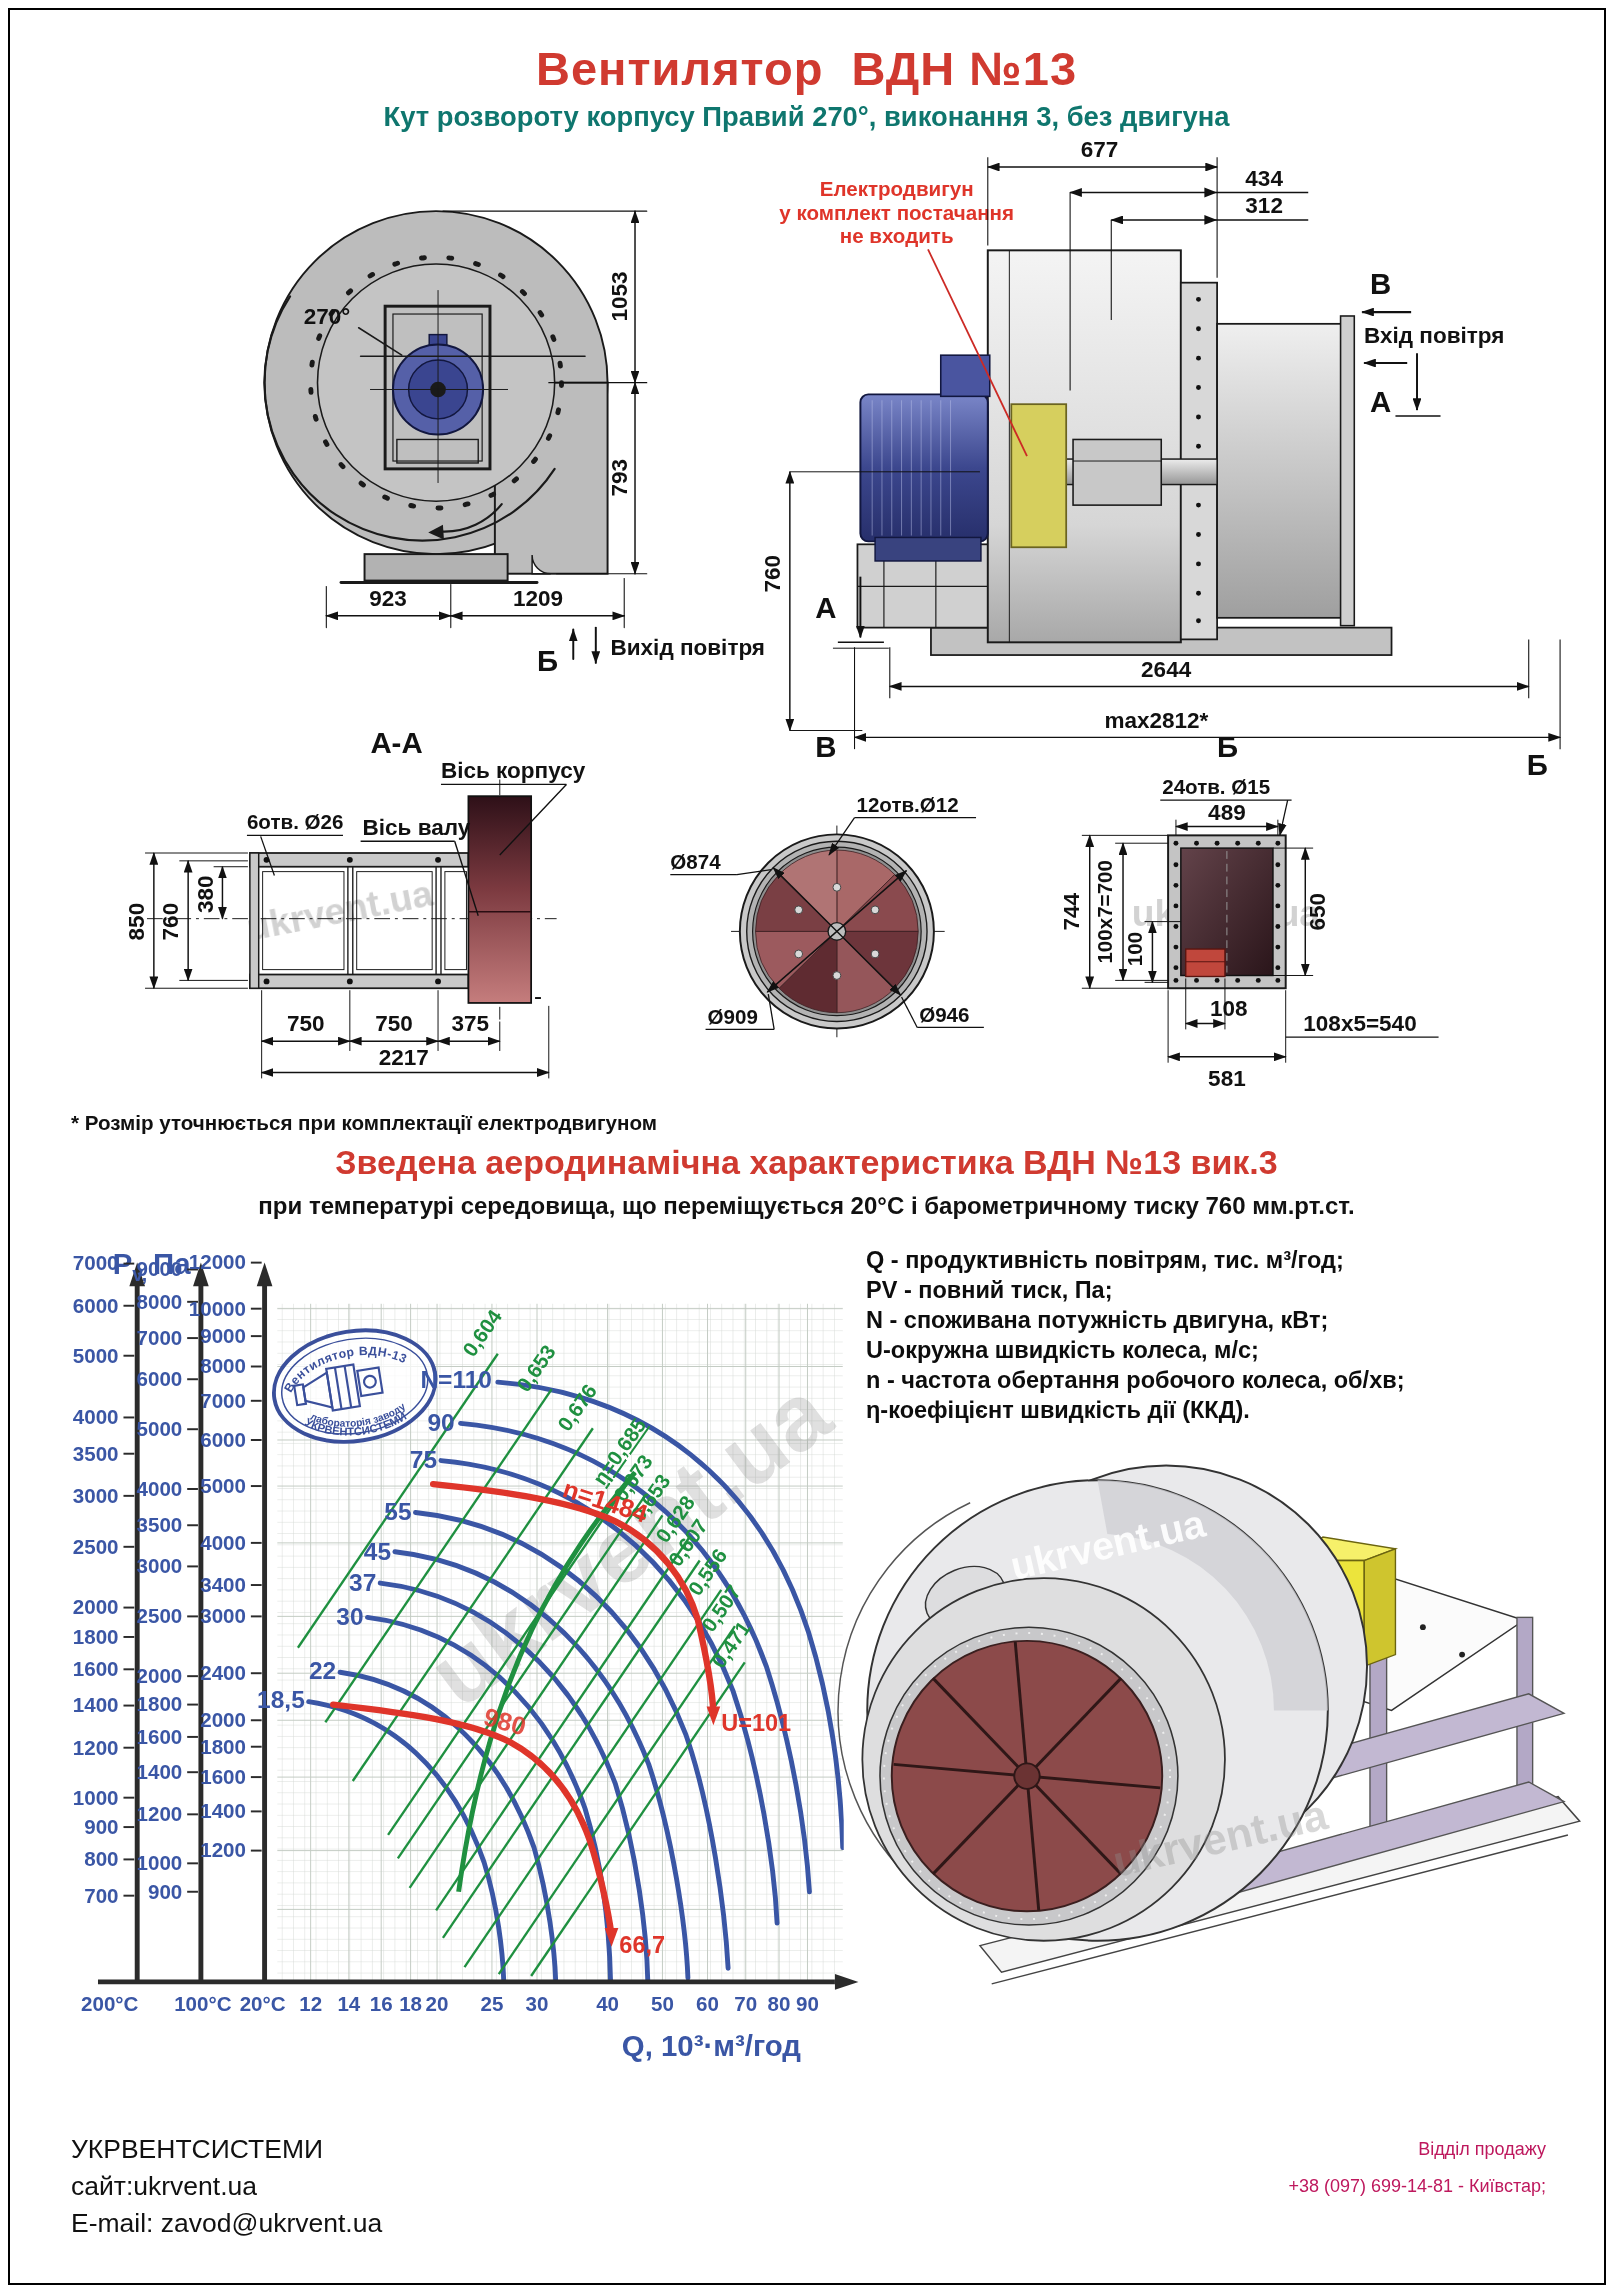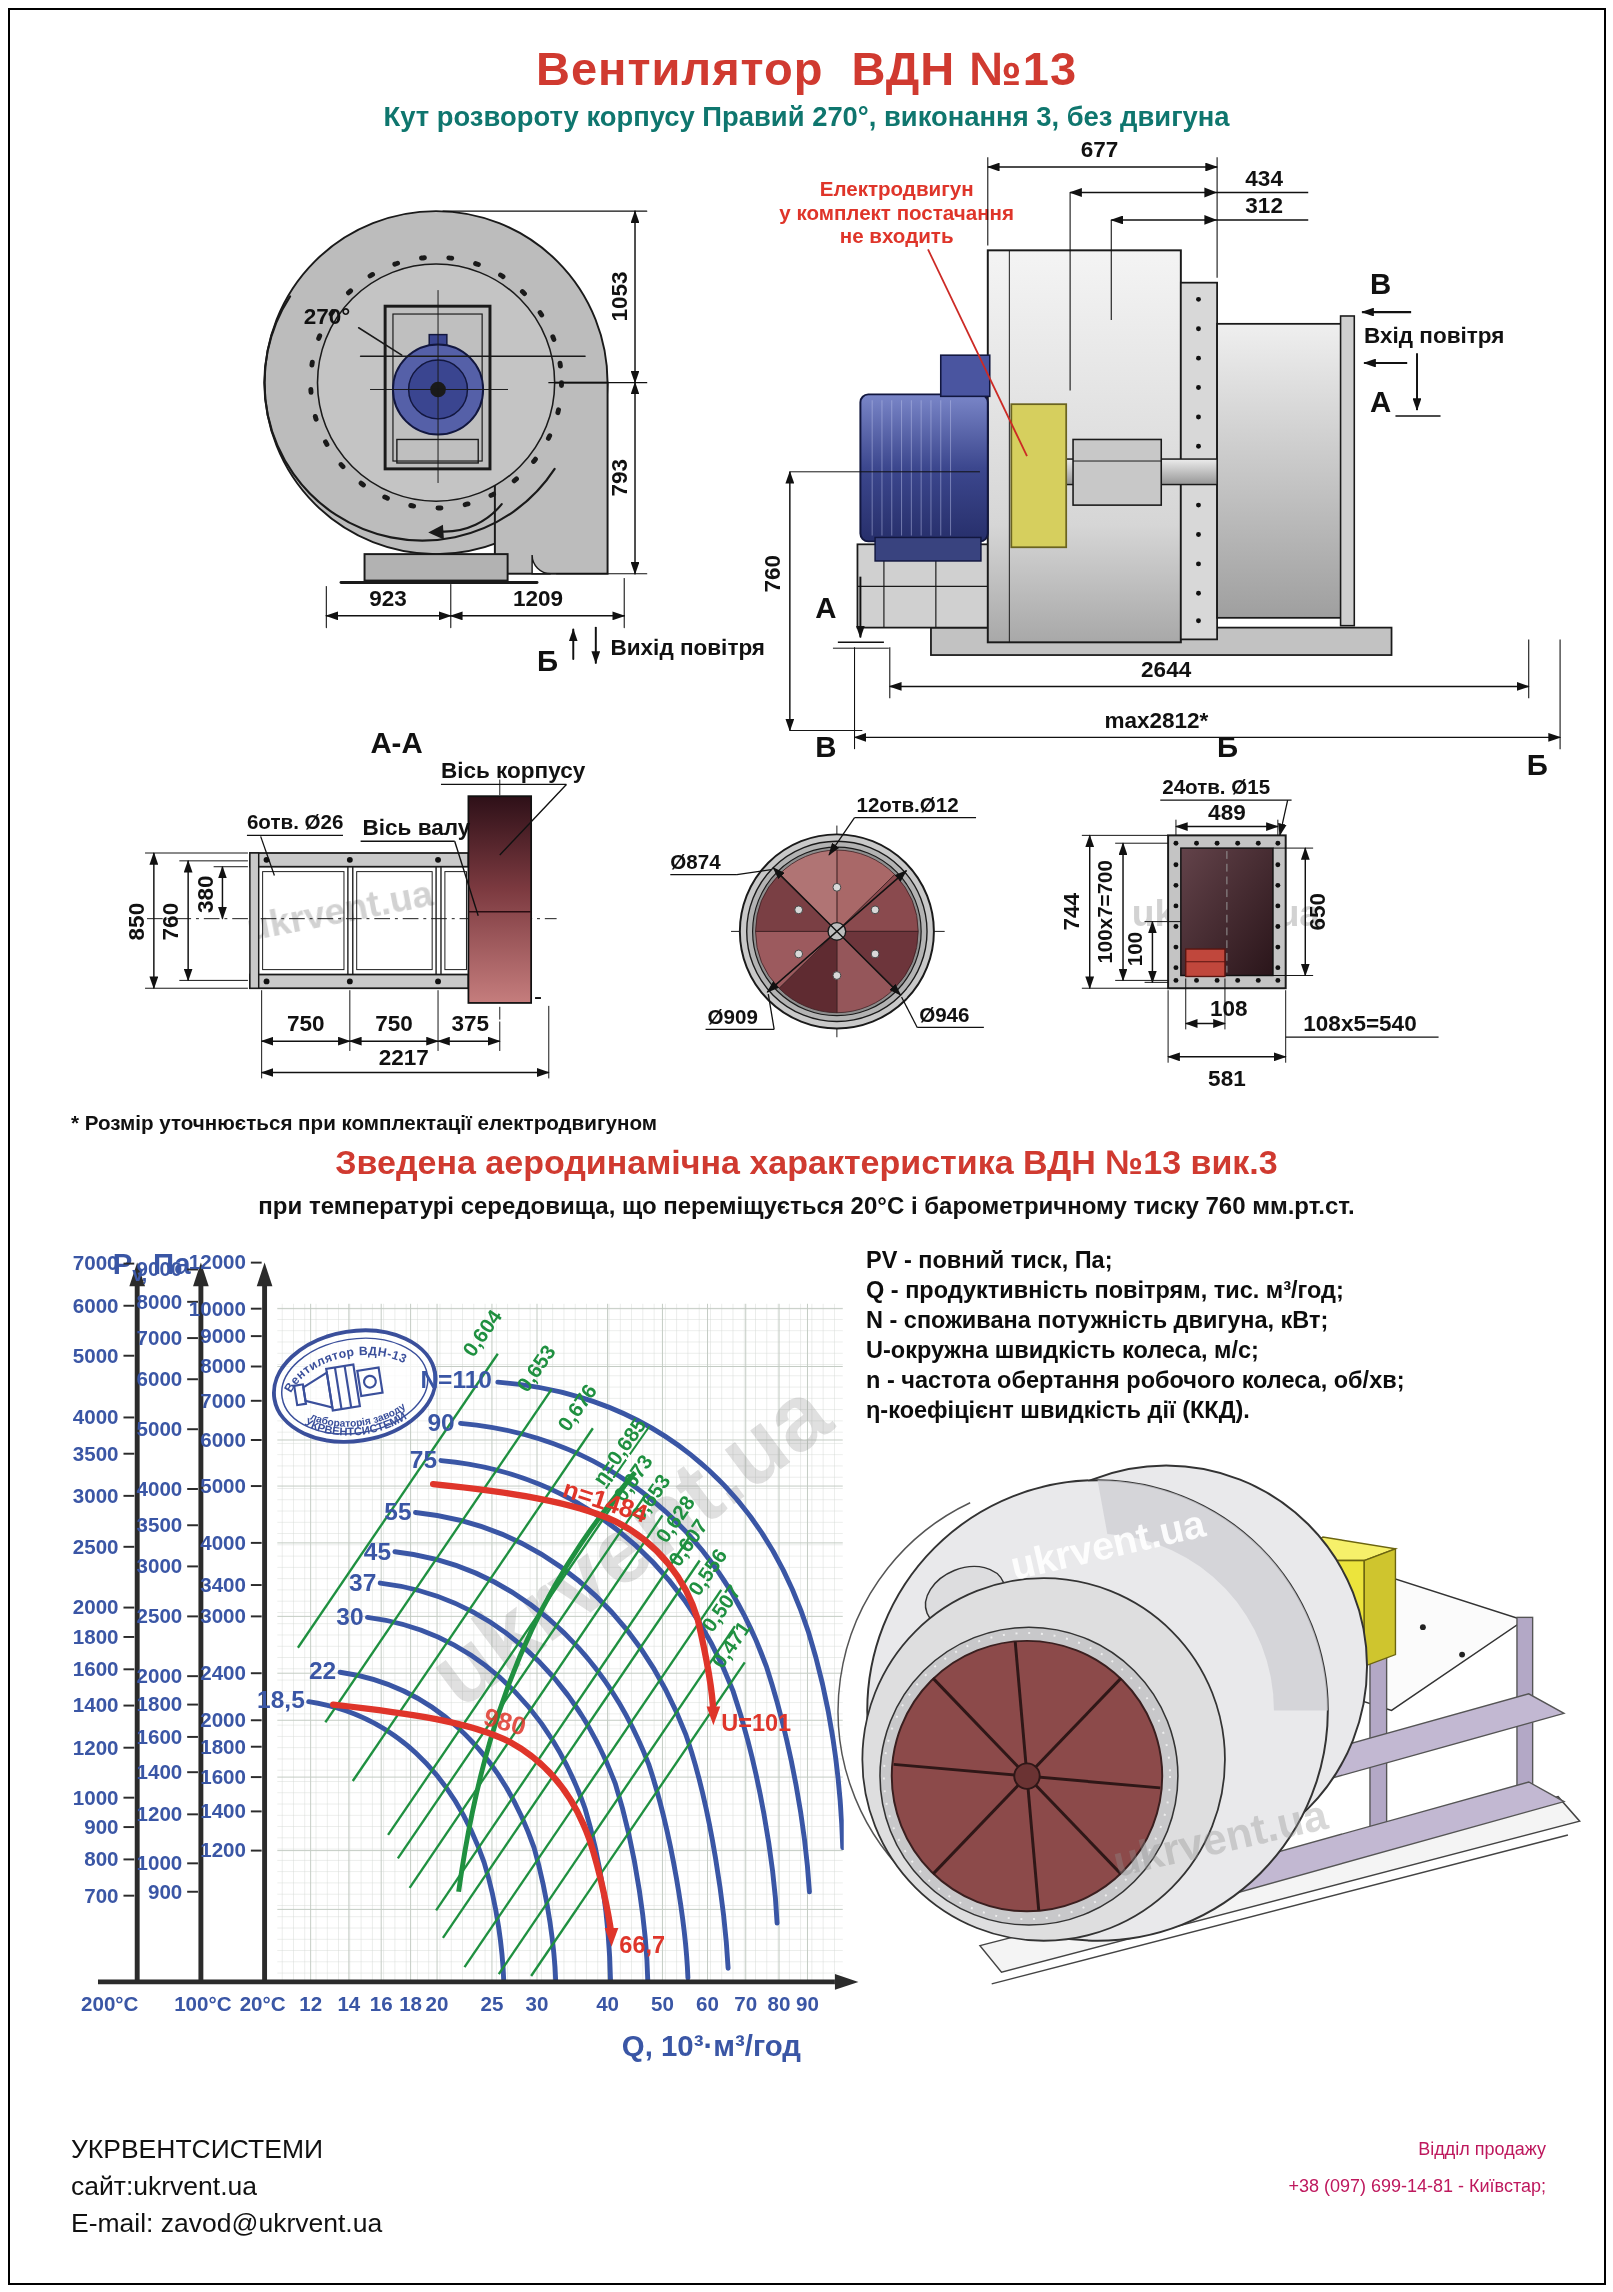--- a/index.html
+++ b/index.html
@@ -745,22 +745,22 @@
       <text x="1035" y="1612" font-size="40" font-weight="bold" fill="#ffffff" opacity="0.92" transform="rotate(-13 1035 1612)">ukrvent.ua</text>
       <text x="1140" y="1915" font-size="44" class="wm" opacity="0.35" transform="rotate(-13 1140 1915)">ukrvent.ua</text>
     </g>
   </svg>
 
   <div id="footnote" class="abs">* Розмір уточнюється при комплектації електродвигуном</div>
   <div id="chartHeading" class="abs ctr">Зведена аеродинамічна характеристика ВДН №13 вик.3</div>
   <div id="conditions" class="abs ctr">при температурі середовища, що переміщується 20°С і барометричному тиску 760 мм.рт.ст.</div>
 
   <div id="legend" class="abs">
+    <div>Q - продуктивність повітрям, тис. м³/год;</div>
     <div>PV - повний тиск, Па;</div>
-    <div>Q - продуктивність повітрям, тис. м³/год;</div>
     <div>N - споживана потужність двигуна, кВт;</div>
     <div>U-окружна швидкість колеса, м/с;</div>
     <div>n - частота обертання робочого колеса, об/хв;</div>
     <div>η-коефіцієнт швидкість дії (ККД).</div>
   </div>
 
   <div id="footerLeft" class="abs">
     <div>УКРВЕНТСИСТЕМИ</div>
     <div>сайт:ukrvent.ua</div>
     <div>E-mail: zavod@ukrvent.ua</div>

